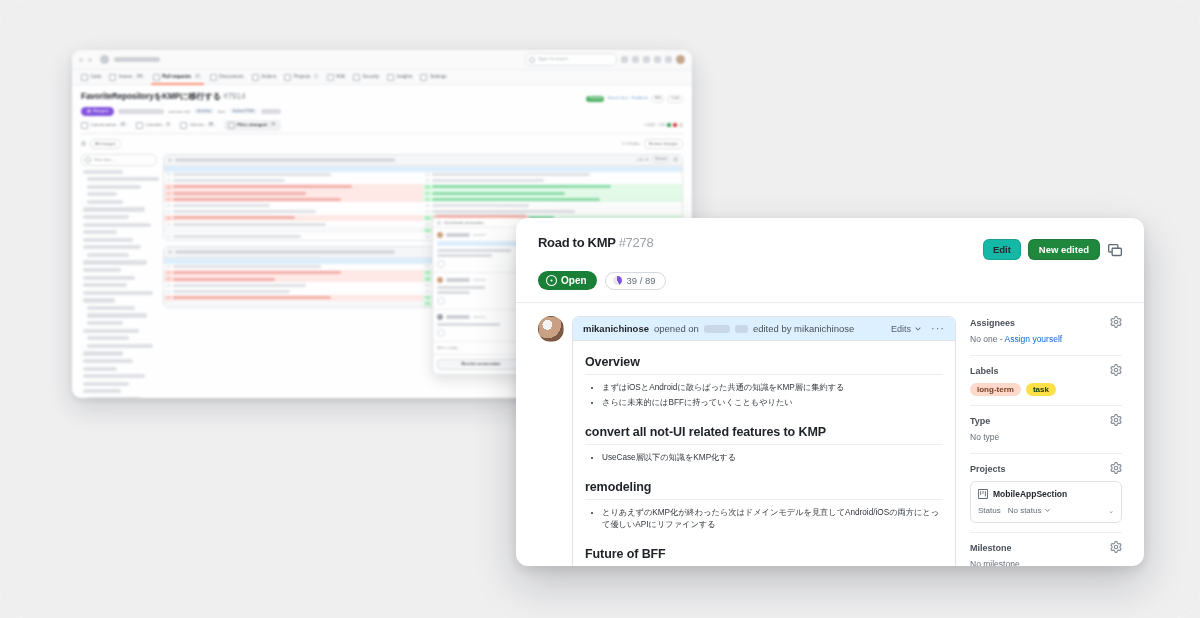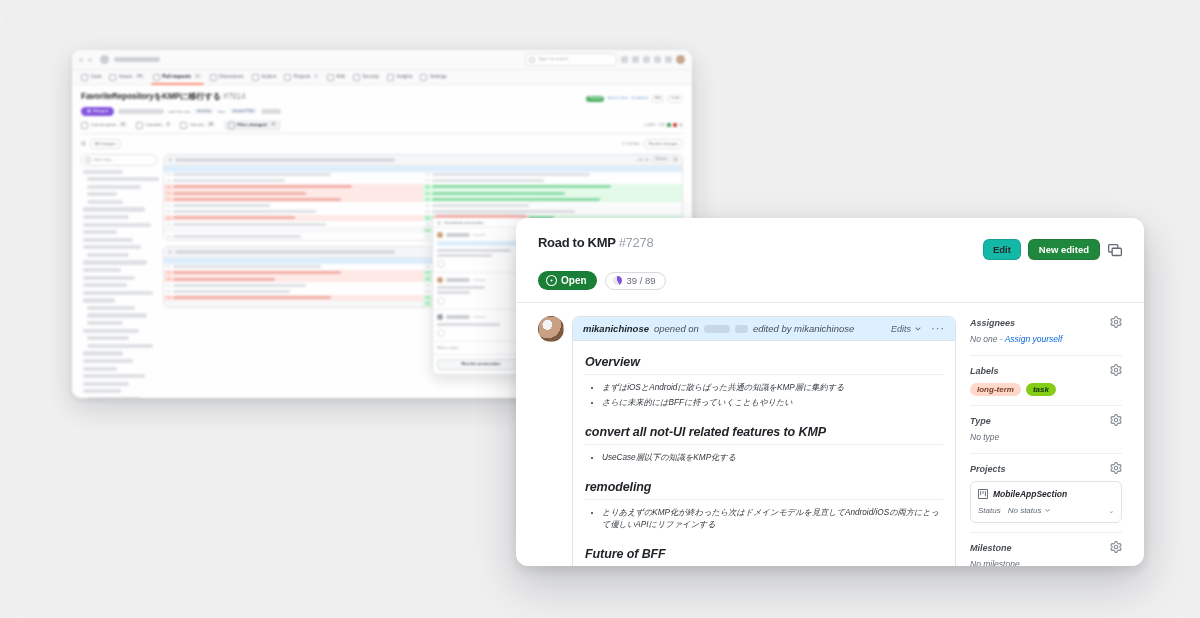--- a/index.html
+++ b/index.html
@@ -199,21 +199,21 @@
     display:flex;align-items:center;gap:5px;border:1px solid #d6d9dd;border-radius:999px;
     padding:3px 9px 3px 7px;font-size:9.5px;color:#636c76;line-height:1;background:#fff;
   }
   .fc-ring{
     width:9px;height:9px;border-radius:50%;
     background: conic-gradient(#8250df 0 44%, #e6e8eb 0 100%);
   }
 
   .fc-sep{height:1px;background:#e8eaed;margin:12px -22px 0 -22px;}
 
-  .fc-main{display:flex;gap:14px;padding:13px 22px 0 22px;font-style:italic;}
+  .fc-main{display:flex;gap:14px;padding:13px 22px 0 22px;}
   .fc-left{flex:1;min-width:0;}
   .fc-comment-row{display:flex;gap:8px;}
   .fc-avatar{
     width:24px;height:24px;border-radius:50%;flex:none;
     background: radial-gradient(circle at 35% 32%, #f2f3f5 0 22%, #c9a083 22% 60%, #7d5a43 60% 100%);
     border:1px solid rgba(0,0,0,.06);
   }
   .fc-comment{flex:1;border:1px solid #dfe2e6;border-radius:7px;overflow:hidden;min-width:0;position:relative;}
   .fc-comment::before{
     content:'';position:absolute;left:-6px;top:9px;width:9px;height:9px;background:#ddf0ff;
@@ -756,21 +756,21 @@
             <div class="fc-sec-hd">
               <span class="fc-sec-title">Labels</span>
               <span class="fc-gear">
                 <svg width="12" height="12" viewBox="0 0 16 16" fill="currentColor" aria-hidden="true">
                   <path d="M8 0a8.2 8.2 0 0 1 .701.031C9.444.095 9.99.645 10.16 1.29l.288 1.107c.018.066.079.158.212.224.231.114.454.243.668.386.123.082.233.09.299.071l1.103-.303c.644-.176 1.392.021 1.82.63.27.385.506.792.704 1.218.315.675.111 1.422-.364 1.891l-.814.806c-.049.048-.098.147-.088.294.016.257.016.515 0 .772-.01.147.038.246.088.294l.814.806c.475.469.679 1.216.364 1.891a7.977 7.977 0 0 1-.704 1.217c-.428.61-1.176.807-1.82.63l-1.102-.302c-.067-.019-.177-.011-.3.071a5.909 5.909 0 0 1-.668.386c-.133.066-.194.158-.211.224l-.29 1.106c-.168.646-.715 1.196-1.458 1.26a8.006 8.006 0 0 1-1.402 0c-.743-.064-1.289-.614-1.458-1.26l-.289-1.106c-.018-.066-.079-.158-.212-.224a5.738 5.738 0 0 1-.668-.386c-.123-.082-.233-.09-.299-.071l-1.103.303c-.644.176-1.392-.021-1.82-.63a8.12 8.12 0 0 1-.704-1.218c-.315-.675-.111-1.422.363-1.891l.815-.806c.05-.048.098-.147.088-.294a6.214 6.214 0 0 1 0-.772c.01-.147-.038-.246-.088-.294l-.815-.806C.635 6.045.431 5.298.746 4.623a7.92 7.92 0 0 1 .704-1.217c.428-.61 1.176-.807 1.82-.63l1.102.302c.067.019.177.011.3-.071.214-.143.437-.272.668-.386.133-.066.194-.158.211-.224l.29-1.106C6.009.645 6.556.095 7.299.03 7.53.01 7.764 0 8 0Zm-.571 1.525c-.036.003-.108.036-.137.146l-.289 1.105c-.147.561-.549.967-.998 1.189-.173.086-.34.183-.5.29-.417.278-.97.423-1.529.27l-1.103-.303c-.109-.03-.175.016-.195.045-.22.312-.412.644-.573.99-.014.031-.021.11.059.19l.815.806c.411.406.562.957.53 1.456a4.709 4.709 0 0 0 0 .582c.032.499-.119 1.05-.53 1.456l-.815.806c-.081.08-.073.159-.059.19.162.346.353.677.573.989.02.03.085.076.195.046l1.102-.303c.56-.153 1.113-.008 1.53.27.161.107.328.204.501.29.447.222.85.629.997 1.189l.289 1.105c.029.109.101.143.137.146a6.6 6.6 0 0 0 1.142 0c.036-.003.108-.036.137-.146l.289-1.105c.147-.561.549-.967.998-1.189.173-.086.34-.183.5-.29.417-.278.97-.423 1.529-.27l1.103.303c.109.029.175-.016.195-.045.22-.313.411-.644.573-.99.014-.031.021-.11-.059-.19l-.815-.806c-.411-.406-.562-.957-.53-1.456a4.709 4.709 0 0 0 0-.582c-.032-.499.119-1.05.53-1.456l.815-.806c.081-.08.073-.159.059-.19a6.464 6.464 0 0 0-.573-.989c-.02-.03-.085-.076-.195-.046l-1.102.303c-.56.153-1.113.008-1.53-.27a4.44 4.44 0 0 0-.501-.29c-.447-.222-.85-.629-.997-1.189l-.289-1.105c-.029-.11-.101-.143-.137-.146a6.6 6.6 0 0 0-1.142 0ZM11 8a3 3 0 1 1-6 0 3 3 0 0 1 6 0ZM9.5 8a1.5 1.5 0 1 0-3.001.001A1.5 1.5 0 0 0 9.5 8Z"></path>
                 </svg>
               </span>
             </div>
             <div class="fc-labels">
               <span class="fc-label" style="background:#ffd8cc;color:#7a3d22">long-term</span>
-              <span class="fc-label" style="background:#84cc16;color:#11380a">task</span>
+              <span class="fc-label" style="background:#fde047;color:#11380a">task</span>
             </div>
           </div>
           <div class="fc-sec">
             <div class="fc-sec-hd">
               <span class="fc-sec-title">Type</span>
               <span class="fc-gear">
                 <svg width="12" height="12" viewBox="0 0 16 16" fill="currentColor" aria-hidden="true">
                   <path d="M8 0a8.2 8.2 0 0 1 .701.031C9.444.095 9.99.645 10.16 1.29l.288 1.107c.018.066.079.158.212.224.231.114.454.243.668.386.123.082.233.09.299.071l1.103-.303c.644-.176 1.392.021 1.82.63.27.385.506.792.704 1.218.315.675.111 1.422-.364 1.891l-.814.806c-.049.048-.098.147-.088.294.016.257.016.515 0 .772-.01.147.038.246.088.294l.814.806c.475.469.679 1.216.364 1.891a7.977 7.977 0 0 1-.704 1.217c-.428.61-1.176.807-1.82.63l-1.102-.302c-.067-.019-.177-.011-.3.071a5.909 5.909 0 0 1-.668.386c-.133.066-.194.158-.211.224l-.29 1.106c-.168.646-.715 1.196-1.458 1.26a8.006 8.006 0 0 1-1.402 0c-.743-.064-1.289-.614-1.458-1.26l-.289-1.106c-.018-.066-.079-.158-.212-.224a5.738 5.738 0 0 1-.668-.386c-.123-.082-.233-.09-.299-.071l-1.103.303c-.644.176-1.392-.021-1.82-.63a8.12 8.12 0 0 1-.704-1.218c-.315-.675-.111-1.422.363-1.891l.815-.806c.05-.048.098-.147.088-.294a6.214 6.214 0 0 1 0-.772c.01-.147-.038-.246-.088-.294l-.815-.806C.635 6.045.431 5.298.746 4.623a7.92 7.92 0 0 1 .704-1.217c.428-.61 1.176-.807 1.82-.63l1.102.302c.067.019.177.011.3-.071.214-.143.437-.272.668-.386.133-.066.194-.158.211-.224l.29-1.106C6.009.645 6.556.095 7.299.03 7.53.01 7.764 0 8 0Zm-.571 1.525c-.036.003-.108.036-.137.146l-.289 1.105c-.147.561-.549.967-.998 1.189-.173.086-.34.183-.5.29-.417.278-.97.423-1.529.27l-1.103-.303c-.109-.03-.175.016-.195.045-.22.312-.412.644-.573.99-.014.031-.021.11.059.19l.815.806c.411.406.562.957.53 1.456a4.709 4.709 0 0 0 0 .582c.032.499-.119 1.05-.53 1.456l-.815.806c-.081.08-.073.159-.059.19.162.346.353.677.573.989.02.03.085.076.195.046l1.102-.303c.56-.153 1.113-.008 1.53.27.161.107.328.204.501.29.447.222.85.629.997 1.189l.289 1.105c.029.109.101.143.137.146a6.6 6.6 0 0 0 1.142 0c.036-.003.108-.036.137-.146l.289-1.105c.147-.561.549-.967.998-1.189.173-.086.34-.183.5-.29.417-.278.97-.423 1.529-.27l1.103.303c.109.029.175-.016.195-.045.22-.313.411-.644.573-.99.014-.031.021-.11-.059-.19l-.815-.806c-.411-.406-.562-.957-.53-1.456a4.709 4.709 0 0 0 0-.582c-.032-.499.119-1.05.53-1.456l.815-.806c.081-.08.073-.159.059-.19a6.464 6.464 0 0 0-.573-.989c-.02-.03-.085-.076-.195-.046l-1.102.303c-.56.153-1.113.008-1.53-.27a4.44 4.44 0 0 0-.501-.29c-.447-.222-.85-.629-.997-1.189l-.289-1.105c-.029-.11-.101-.143-.137-.146a6.6 6.6 0 0 0-1.142 0ZM11 8a3 3 0 1 1-6 0 3 3 0 0 1 6 0ZM9.5 8a1.5 1.5 0 1 0-3.001.001A1.5 1.5 0 0 0 9.5 8Z"></path>
                 </svg>
               </span>

